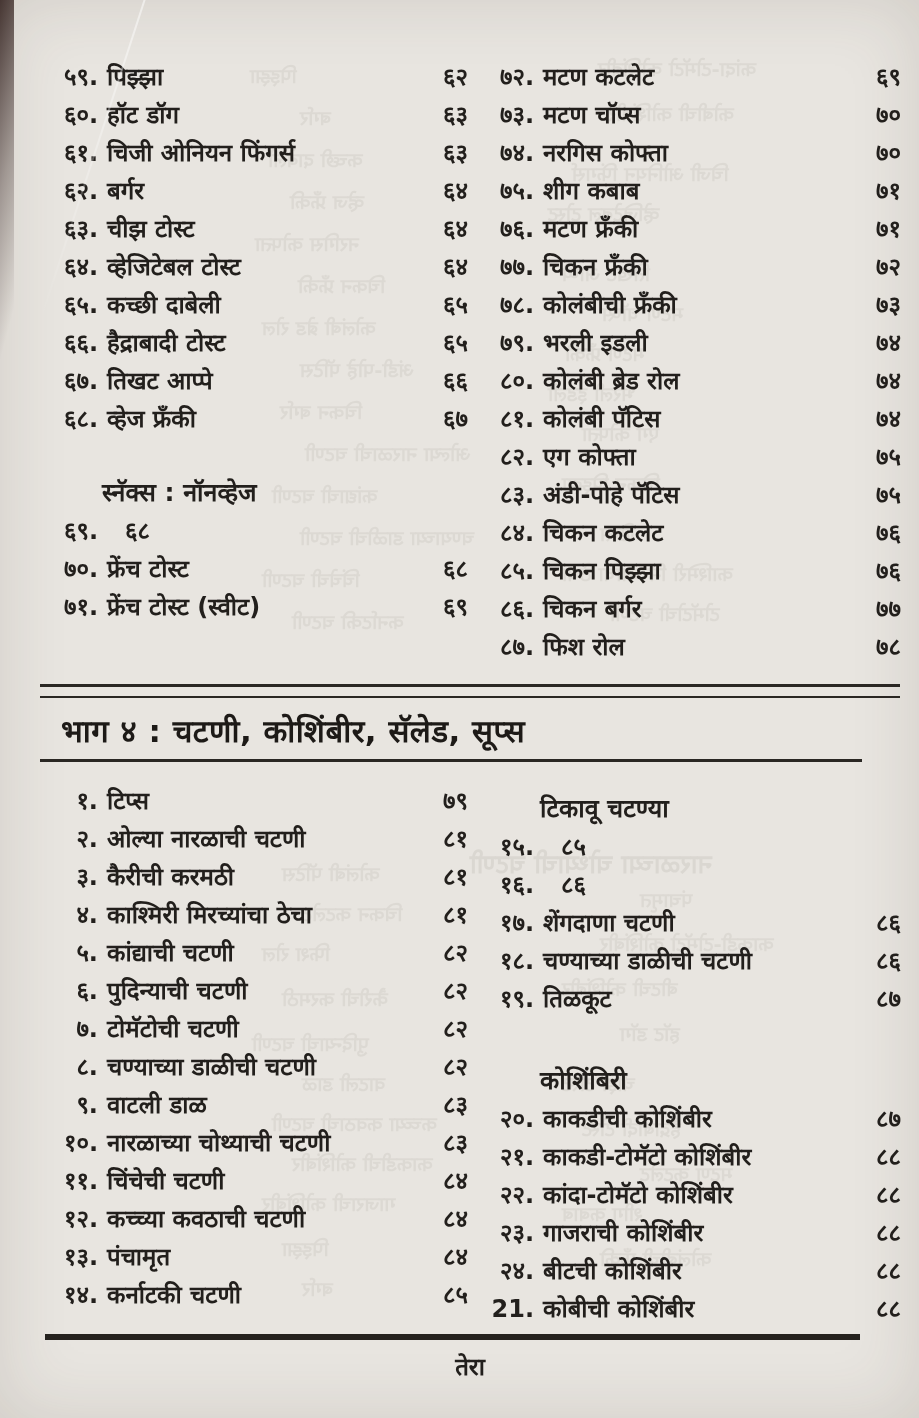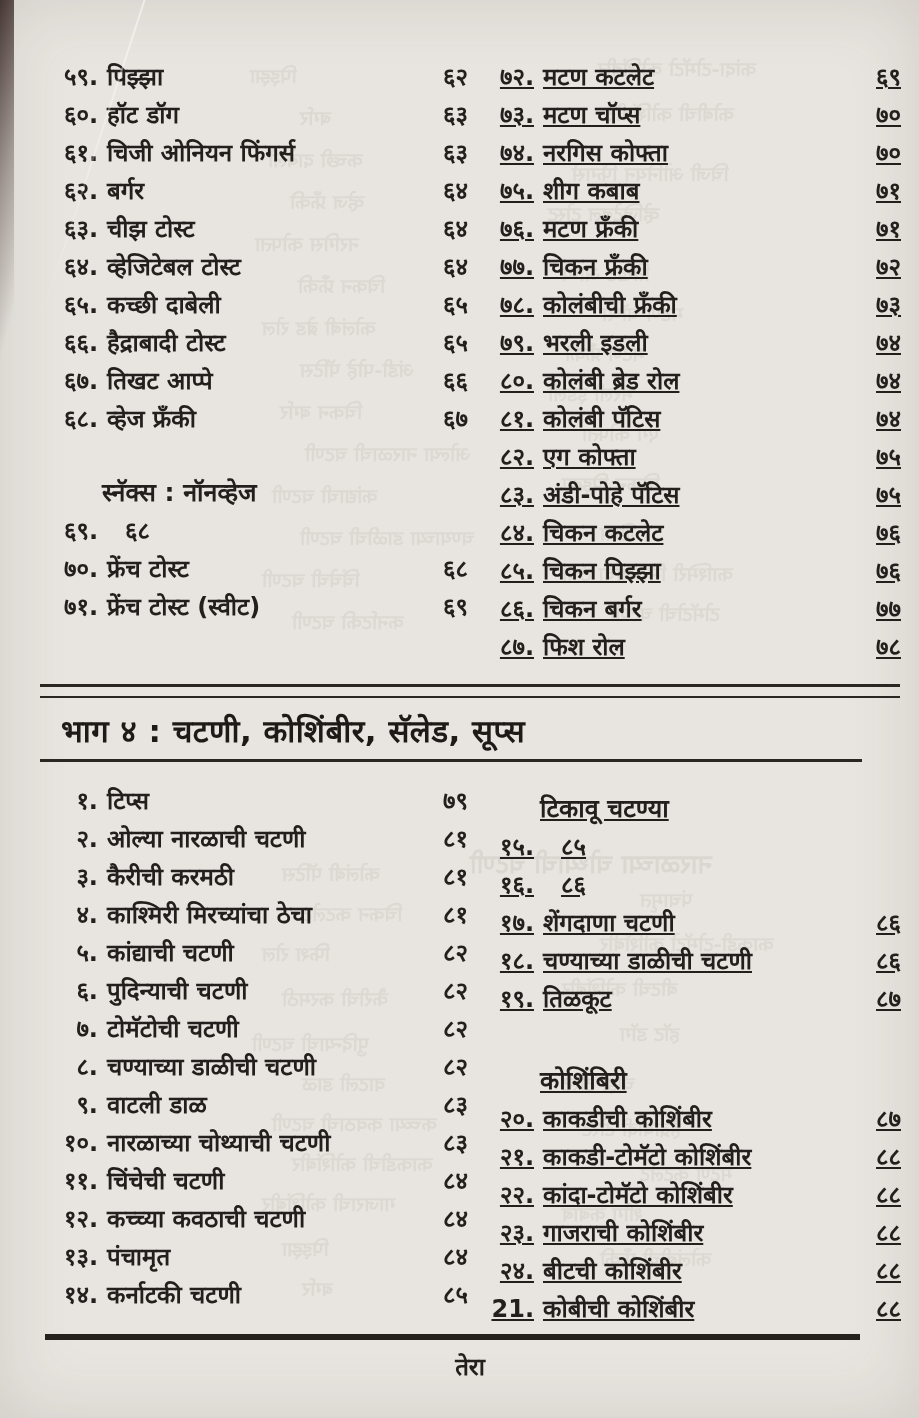--- a/index.html
+++ b/index.html
@@ -24,21 +24,21 @@
     position:absolute;left:150px;top:-20px;width:2px;height:360px;z-index:3;
     background:linear-gradient(to bottom, rgba(255,255,255,.55), rgba(255,255,255,0));
     transform:rotate(18deg);transform-origin:top left;
     pointer-events:none;
   }
   .content{position:relative;z-index:2;padding:58px 18px 0 40px;}
 
   
   .cols{display:flex;gap:8px;}
   .col-left{width:428px;flex:0 0 428px;}
-  .col-right{width:425px;flex:0 0 425px;text-decoration:underline;}
+  .col-right{width:425px;flex:0 0 425px;}
   .row{display:flex;align-items:center;line-height:38px;font-size:24px;font-weight:700;white-space:nowrap;}
   .row .num{width:58px;text-align:right;flex:0 0 58px;}
   .row .label{flex:1;padding-left:9px;overflow:hidden;}
   .row .pg{flex:0 0 52px;width:52px;text-align:right;}
   .subhead{font-size:25px;font-weight:700;line-height:38px;}
   .subhead.sn-top{margin-top:36px;padding-left:62px;}
   .subhead.sn-bot1{padding-left:64px;}
   .subhead.sn-bot2{margin-top:44px;padding-left:64px;}
 
   .toc-top{min-height:610px;}

